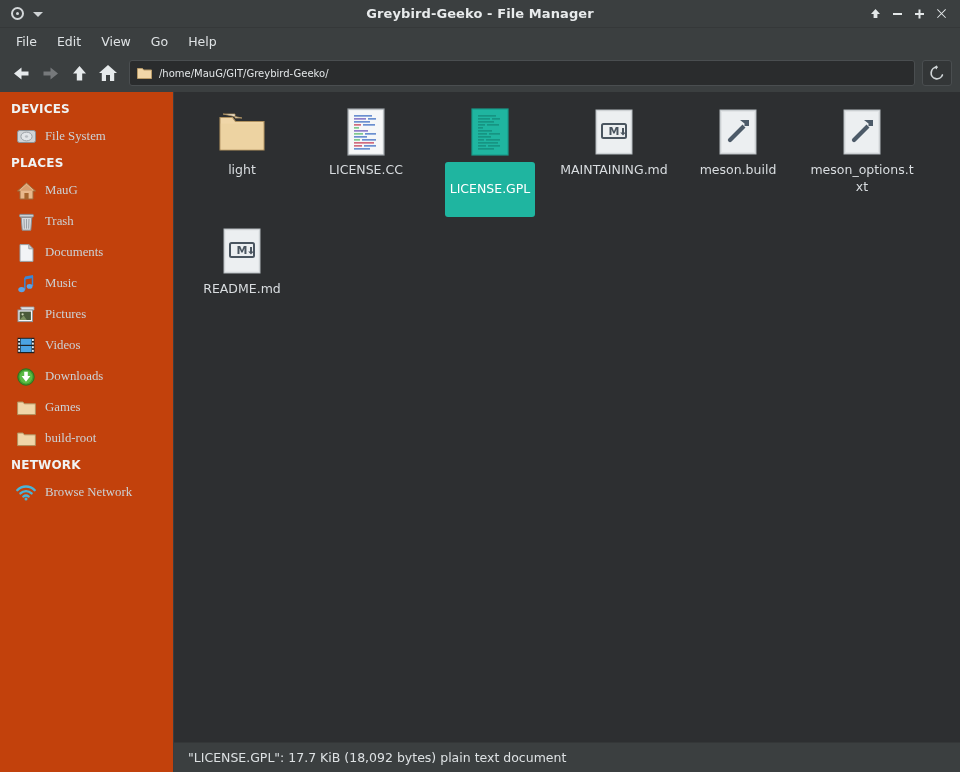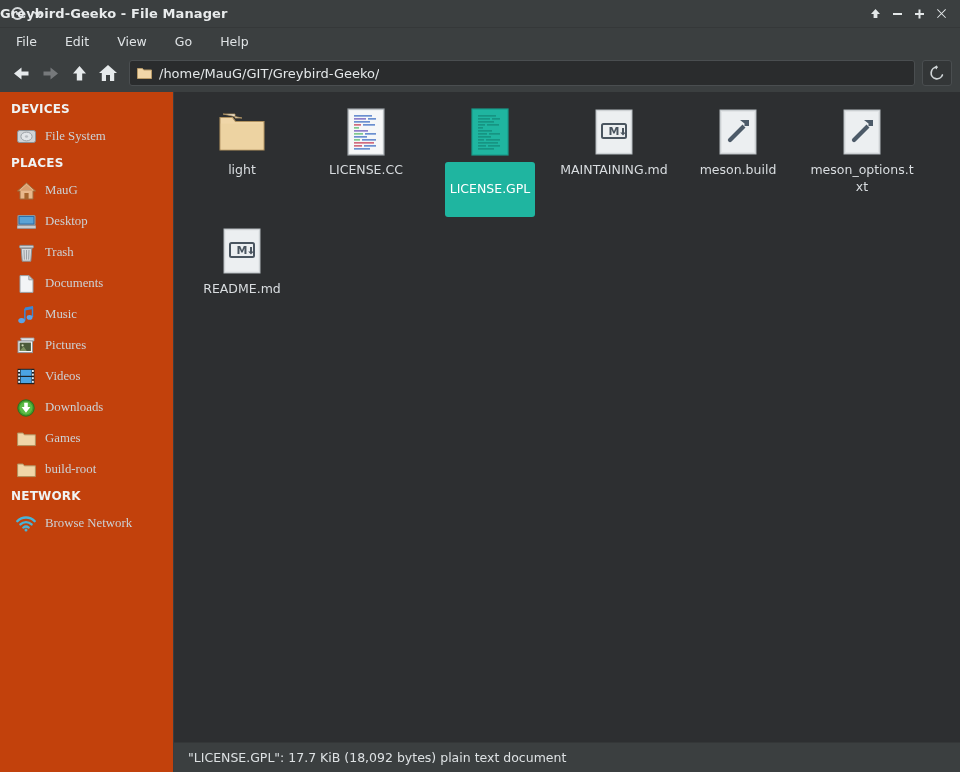--- a/index.html
+++ b/index.html
@@ -26,36 +26,36 @@
   }
   .app-badge::after {
     content: ""; position: absolute; left: 3px; top: 3px;
     width: 3px; height: 3px; border-radius: 50%; background: #d3d7d9;
   }
   .tb-chevron {
     width: 0; height: 0; border-left: 5px solid transparent; border-right: 5px solid transparent;
     border-top: 5px solid #cfd3d5; margin-top: 2px;
   }
   .tb-title {
-    position: absolute; left: 0; right: 0; text-align: left;
+    position: absolute; left: 0; right: 0; text-align: center;
     font-size: 13px; font-weight: bold; color: #e8ebec;
     letter-spacing: .1px; pointer-events: none;
   }
   .tb-right { margin-left: auto; display: flex; align-items: center; gap: 0; padding-right: 8px; }
   .wbtn {
     width: 22px; height: 22px; display: flex; align-items: center; justify-content: center;
     color: #e3e7e8; font-size: 14px; line-height: 1; font-weight: bold;
     font-family: "DejaVu Sans", sans-serif;
   }
   .wbtn svg { display: block; }
 
   
   .menubar {
     height: 26px; flex: 0 0 26px; background: #3b3f40;
-    display: flex; align-items: center; padding-left: 7px; gap: 10px;
+    display: flex; align-items: center; padding-left: 7px; gap: 2px;
   }
   .menu-item {
     font-size: 12.5px; color: #dfe3e5; padding: 3px 9px; border-radius: 2px;
     white-space: nowrap;
   }
 
   
   .toolbar {
     height: 38px; flex: 0 0 38px; background: #3b3f40;
     display: flex; align-items: center; padding: 0 8px; gap: 3px;
@@ -64,21 +64,21 @@
     width: 26px; height: 26px; display: flex; align-items: center; justify-content: center;
     border-radius: 3px;
   }
   .tbtn svg { display: block; }
   .pathentry {
     flex: 1; height: 26px; margin-left: 5px; margin-right: 4px;
     background: #2a2c2d; border: 1px solid #4a4e50; border-radius: 3px;
     display: flex; align-items: center; padding: 0 7px; gap: 7px; min-width: 0;
   }
   .path-text {
-    font-size: 13px; color: #e3e7e9; white-space: nowrap; overflow: hidden;
+    font-size: 10px; color: #e3e7e9; white-space: nowrap; overflow: hidden;
     text-overflow: ellipsis;
   }
   .reload-btn {
     width: 30px; height: 26px; background: #333637; border: 1px solid #4a4e50;
     border-radius: 3px; display: flex; align-items: center; justify-content: center;
   }
 
   
   .body { flex: 1; display: flex; min-height: 0; background: #212121; }
 
@@ -236,30 +236,20 @@
         <span class="sicon">
           <svg width="19" height="18" viewBox="0 0 19 18">
             <path d="M9.5 1 L18.5 9 L16 9 L16 17 L3 17 L3 9 L0.5 9 Z" fill="#e8b88b" stroke="#9c6c3e"></path>
             <rect x="7.4" y="11" width="4.2" height="6" fill="#a5652e"></rect>
             <path d="M9.5 2.8 L16.3 8.7 L2.7 8.7 Z" fill="#d9a070"></path>
           </svg>
         </span>
         <span>MauG</span>
       </div>
 
-      <div class="side-row">
-        <span class="sicon">
-          <svg width="19" height="16" viewBox="0 0 19 16">
-            <rect x="1" y="1.5" width="17" height="9.5" rx="1" fill="#2f6fa8" stroke="#8f969c" stroke-width="1.2"></rect>
-            <rect x="2.6" y="3" width="13.8" height="6.5" fill="#5aa3d6"></rect>
-            <rect x="0" y="11.5" width="19" height="3" rx="1" fill="#c6cbd0" stroke="#8f969c" stroke-width="0.8"></rect>
-          </svg>
-        </span>
-        <span>Desktop</span>
-      </div>
 
       <div class="side-row">
         <span class="sicon">
           <svg width="15" height="18" viewBox="0 0 15 18">
             <rect x="0.6" y="1.4" width="13.8" height="2.6" rx="0.8" fill="#cdd1d5" stroke="#8b9095"></rect>
             <path d="M2.2 4.4 L12.8 4.4 L11.8 17.2 L3.2 17.2 Z" fill="#d7dadd" stroke="#8b9095"></path>
             <path d="M5 6 L5.4 15.6 M7.5 6 L7.5 15.6 M10 6 L9.6 15.6" stroke="#9ba0a5" stroke-width="1"></path>
           </svg>
         </span>
         <span>Trash</span>

